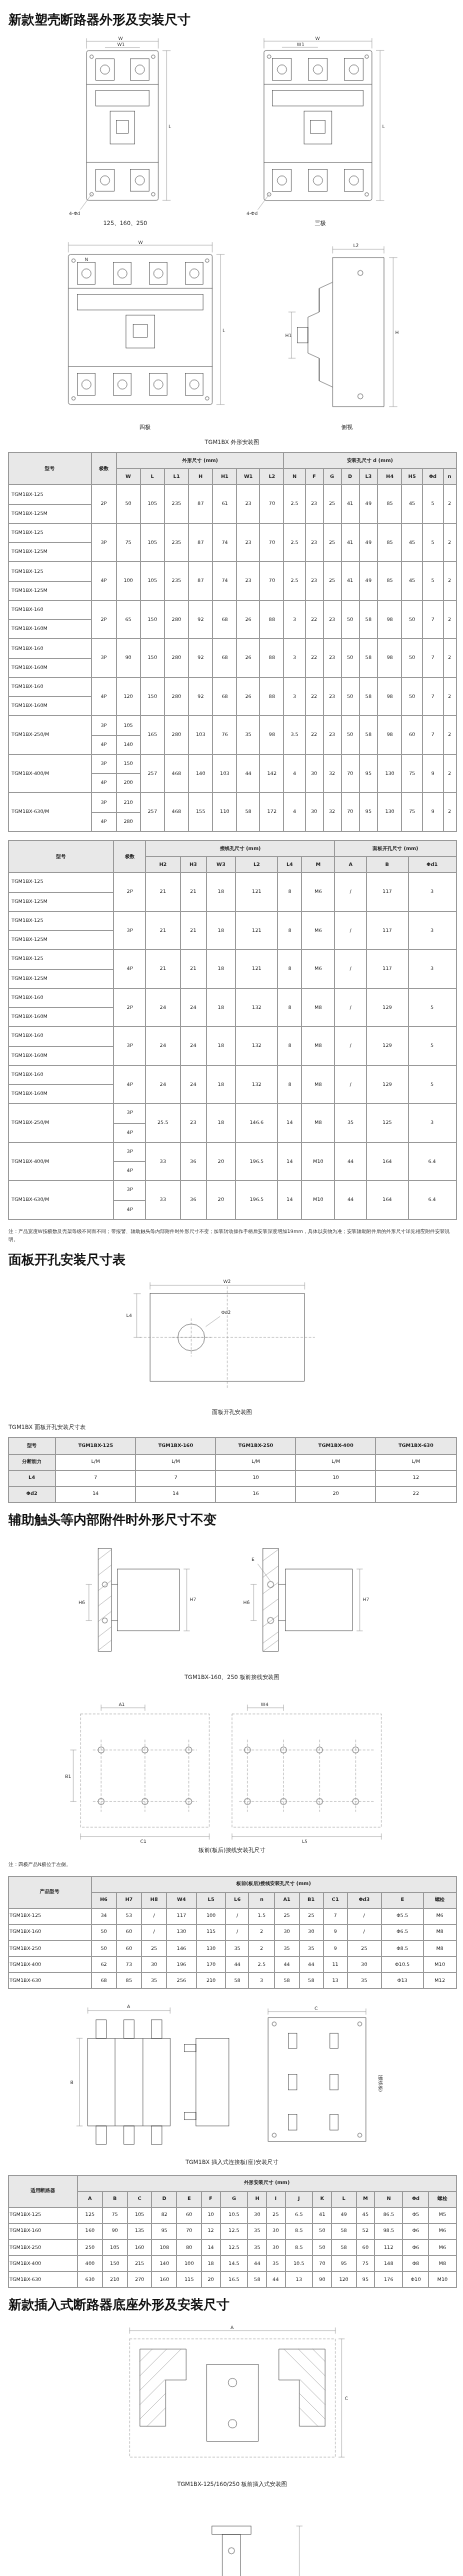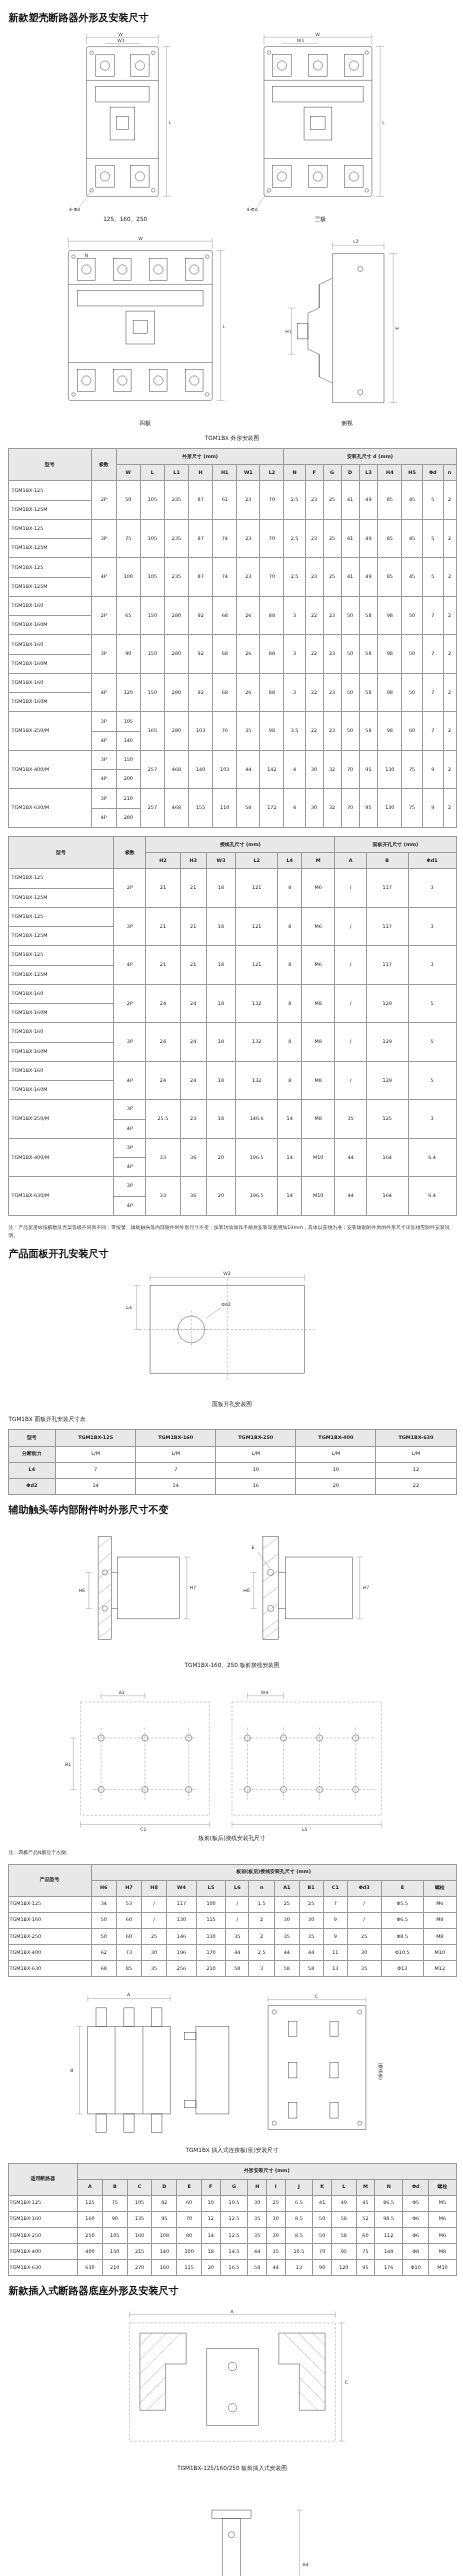--- a/index.html
+++ b/index.html
@@ -1,18 +1,18 @@
 <!DOCTYPE html>
 <html style="font-size:8.2px"><head>
 <meta charset="utf-8">
 <style>
   html,body{margin:0;padding:0;background:#ffffff;}
   body{width:464px;font-family:"DejaVu Sans","Liberation Sans",sans-serif;color:#222;}
   .page{width:449px;margin:0 auto;padding:4.1px 0 12.4px 0;}
-  .sec-title{font-size:10px;font-weight:700;margin:7.2px 0 4.1px 1px;color:#111;font-family:Liberation Serif, serif;}
+  .sec-title{font-size:13px;font-weight:700;margin:7.2px 0 4.1px 1px;color:#111;font-family:Liberation Serif, serif;}
   .fig-row{display:flex;justify-content:space-evenly;align-items:flex-end;margin:3.1px 0 1px 0;}
   .fig{display:flex;flex-direction:column;align-items:center;}
   .caption{font-size:5.7px;color:#222;margin:2.1px 0 5.2px 0;text-align:center;}
   .caption.left{text-align:left;margin-left:1px;}
   .note{font-size:4.9px;color:#333;margin:2.1px 1px 7.2px 1px;line-height:1.6;}
   table{border-collapse:collapse;width:100%;margin:2.1px 0 8.2px 0;}
   th{background:#e8e8e8;font-weight:700;font-size:4.9px;padding:4.6px 1px;border:0.5px solid #999;text-align:center;line-height:1.2;}
   td{font-size:4.9px;padding:6.2px 1px;border:0.5px solid #999;text-align:center;line-height:1.2;}
   table.t-small td{padding:4.6px 1px;}
   td.model{text-align:left;padding-left:3.1px;white-space:nowrap;}
@@ -582,21 +582,21 @@
           <td rowspan="2">164</td>
           <td rowspan="2">6.4</td>
         </tr>
         <tr>
           <td>4P</td>
         </tr>
       </tbody>
     </table>
   <div class="note">注：产品宽度W按极数及壳架等级不同而不同；带报警、辅助触头等内部附件时外形尺寸不变；加装转动操作手柄后安装深度增加19mm，具体以实物为准；安装辅助附件后的外形尺寸详见相应附件安装说明。</div>
 
-  <div class="sec-title">产品面板开孔安装尺寸</div>
+  <div class="sec-title">面板开孔安装尺寸表</div>
   <div class="fig-row">
     <div class="fig">
       <svg width="237" height="134" viewBox="0 0 460 260">
         <line class="dimln" x1="70" y1="24" x2="370" y2="24"></line>
           <line class="dimln" x1="70" y1="18" x2="70" y2="32"></line>
           <line class="dimln" x1="370" y1="18" x2="370" y2="32"></line>
         <text class="dim" x="212" y="20">W2</text>
         <rect class="ln" x="70" y="40" width="300" height="170"></rect>
         <line class="dash" x1="50" y1="125" x2="390" y2="125"></line>
         <line class="dash" x1="220" y1="26" x2="220" y2="226"></line>

